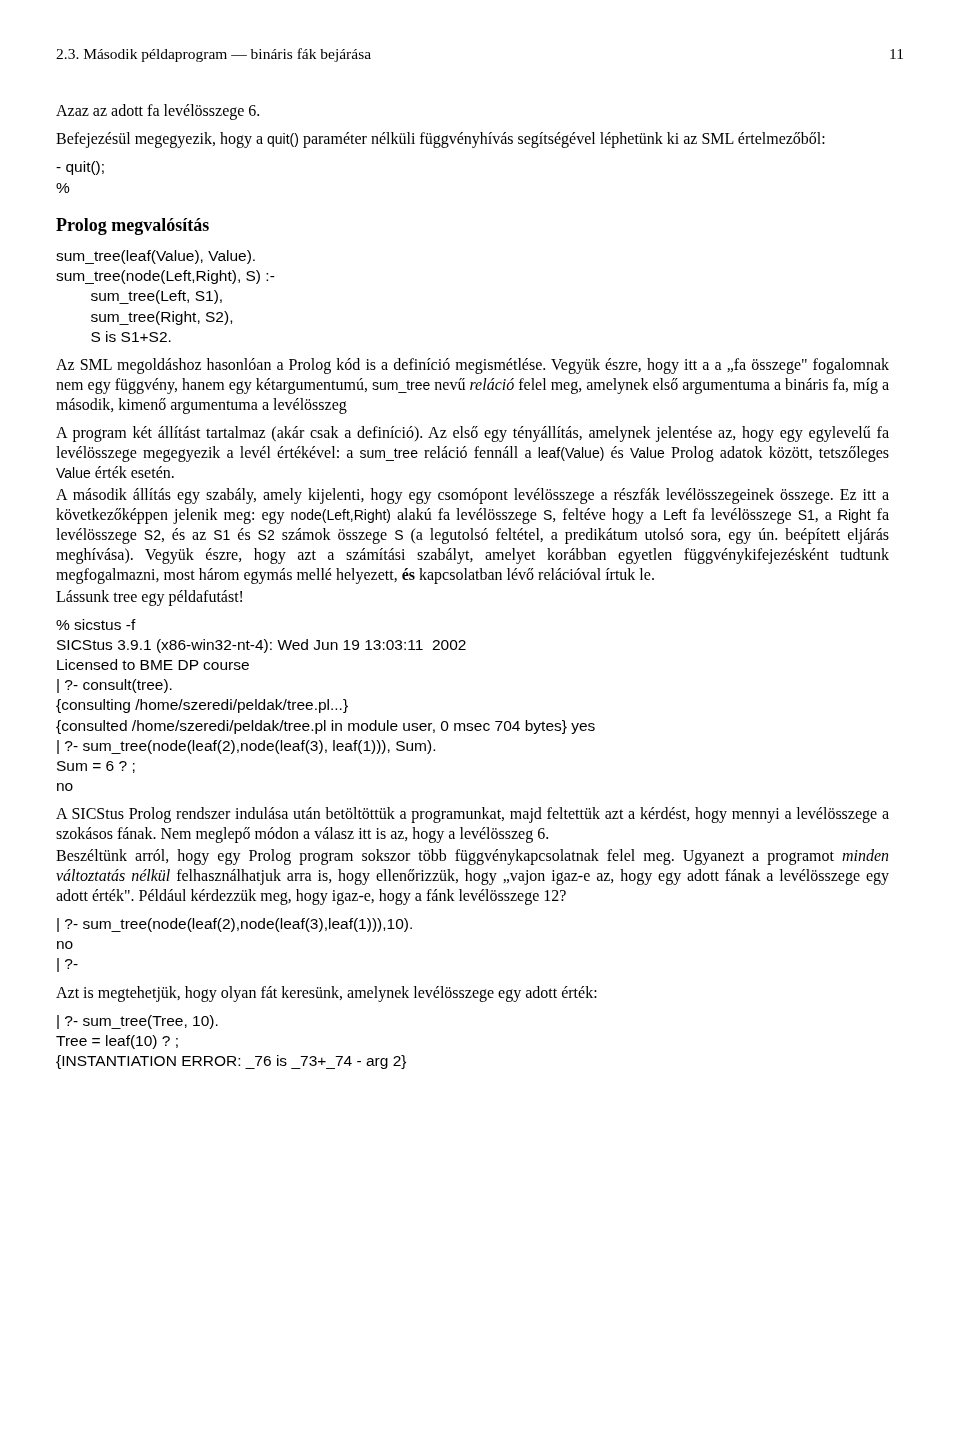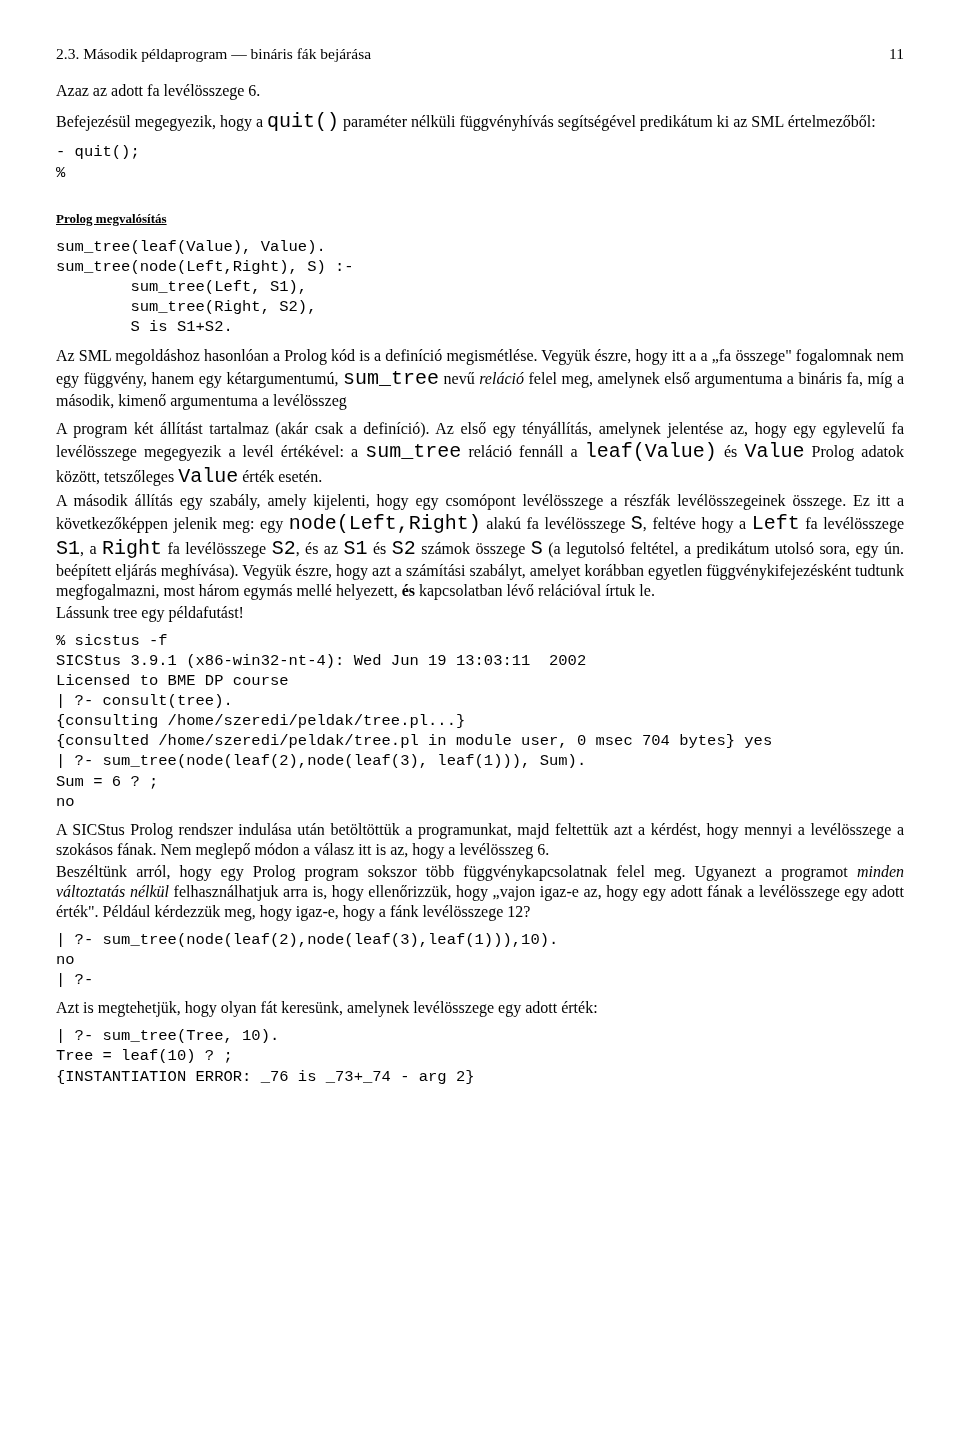--- a/index.html
+++ b/index.html
@@ -8,67 +8,66 @@
     line-height: 1.25;
     color: #000;
     background: #fff;
     margin: 0;
     padding: 44px 56px 56px 56px;
     max-width: 960px;
     box-sizing: border-box;
   }
   .header-line {
     font-size: 15.5px;
-    margin-bottom: 18px;
+    margin-bottom: 38px;
   }
   .header-left { float: left; }
   .header-right { float: right; }
   .clear { clear: both; }
   p {
-    margin: 0 0 2px 0;
+    margin: 0 15px 2px 0;
     text-align: justify;
   }
   .para-gap { margin-top: 8px; }
   .tt {
-    font-family: Liberation Mono, monospace;
-    font-size: 20px;
+    font-family: Liberation Sans, sans-serif;
+    font-size: 14px;
   }
   pre.code {
-    font-family: Liberation Mono, monospace;
+    font-family: Liberation Sans, sans-serif;
     font-size: 15.5px;
     white-space: pre;
     margin: 8px 0 6px 0;
     line-height: 1.3;
   }
   h2.section {
     font-family: "Times New Roman", Times, serif;
     font-weight: bold;
-    font-size: 13px;
-    margin: 28px 0 10px 0;
-    text-decoration: underline;
+    font-size: 18px;
+    margin: 16px 0 10px 0;
   }
   em { }
   b { font-weight: bold; }
 </style>
 </head>
 <body>
 
 <div class="header-line">
   <span class="header-left">
     <span>2.3.</span>
     <span>Második példaprogram — bináris fák bejárása</span>
   </span>
   <span class="header-right">11</span>
   <div class="clear"></div>
 </div>
 
 <p>Azaz az adott fa levélösszege 6.</p>
 
 <p class="para-gap">
-  <span>Befejezésül megegyezik, hogy a </span><span class="tt">quit()</span><span> paraméter nélküli függvényhívás segítségével predikátum ki az SML értelmezőből:</span>
+  <span>Befejezésül megegyezik, hogy a </span><span class="tt">quit()</span><span> paraméter nélküli függvényhívás segítségével léphetünk ki az SML értelmezőből:</span>
 </p>
 
 <pre class="code">- quit();
 %</pre>
 
 <h2 class="section">Prolog megvalósítás</h2>
 
 <pre class="code">sum_tree(leaf(Value), Value).
 sum_tree(node(Left,Right), S) :-
         sum_tree(Left, S1),

